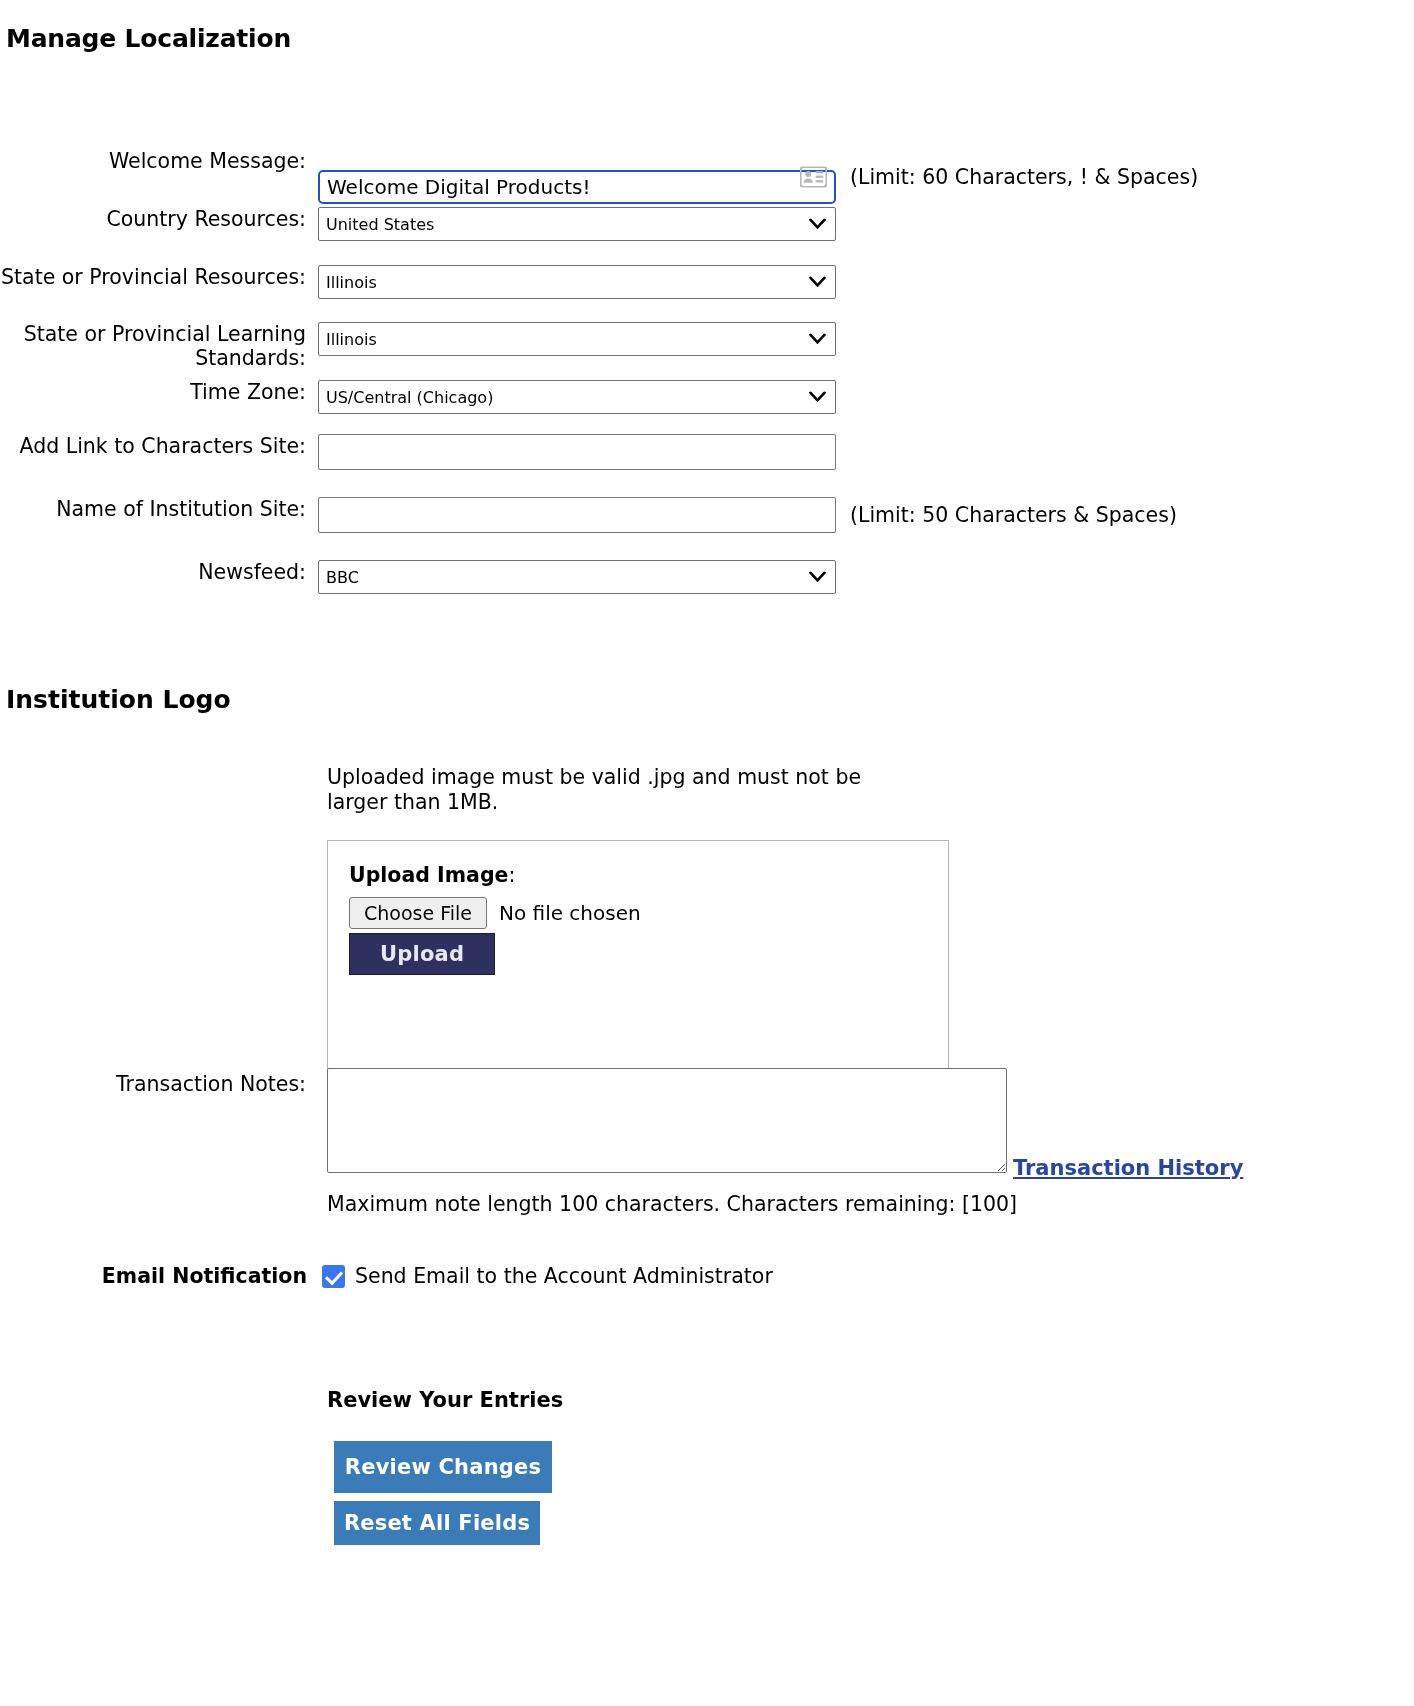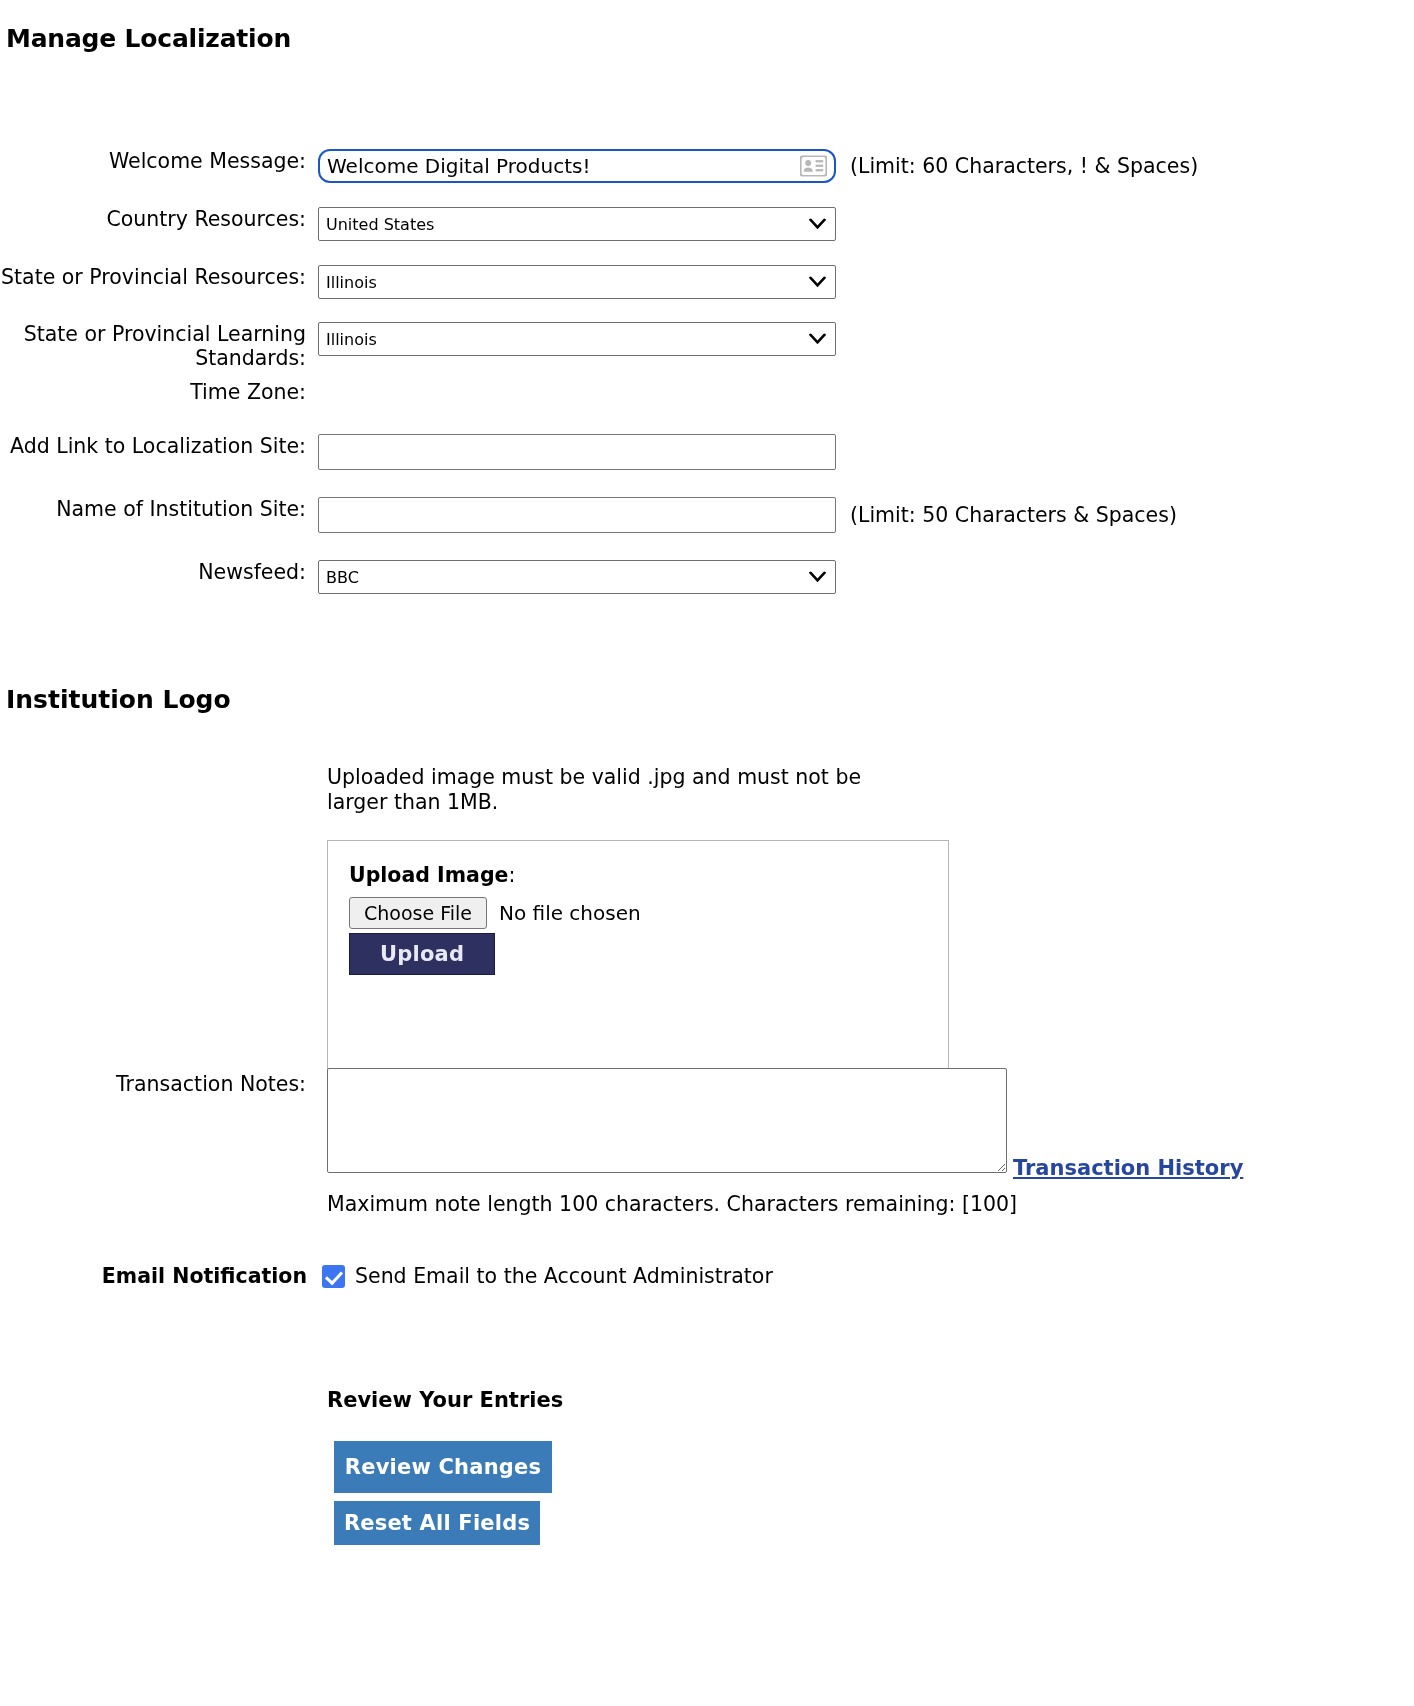--- a/index.html
+++ b/index.html
@@ -71,22 +71,23 @@
     font-family: "DejaVu Sans", "Liberation Sans", sans-serif;
     padding: 2px 8px;
     border: 1px solid #767676;
     border-radius: 2px;
     background: #fff;
     color: #000;
     outline: none;
   }
   .txt.focused {
     border: 2px solid #1a56c4;
-    border-radius: 12px;
+    border-radius: 5px;
     padding: 1px 7px;
+    margin-top: 21px;
   }
   .input-wrap { position: relative; display: inline-block; }
   .contact-icon {
     position: absolute;
     right: 9px;
     top: 50%;
     transform: translateY(-50%);
     width: 27px;
     height: 21px;
     pointer-events: auto;
@@ -365,24 +366,34 @@
         </select>
         <span class="sel-arrow"><svg width="17" height="11" viewBox="0 0 17 11">
               <path d="M1.6 1.4 L8.5 8.8 L15.4 1.4" fill="none" stroke="#000" stroke-width="2.6" stroke-linecap="square"></path>
             </svg></span>
       </span>
     </div>
   </div>
 
   <div class="row abs" style="top:231px;left:0;">
     <div class="label-cell">Time Zone:</div>
+    <div class="field-cell">
+      <span class="sel-wrap">
+        <select class="sel">
+          <option>US/Central (Chicago)</option>
+        </select>
+        <span class="sel-arrow"><svg width="17" height="11" viewBox="0 0 17 11">
+              <path d="M1.6 1.4 L8.5 8.8 L15.4 1.4" fill="none" stroke="#000" stroke-width="2.6" stroke-linecap="square"></path>
+            </svg></span>
+      </span>
+    </div>
   </div>
 
   <div class="row abs" style="top:285px;left:0;">
-    <div class="label-cell">Add Link to Localization Site:</div>
+    <div class="label-cell">Add Link to Characters Site:</div>
     <div class="field-cell">
       <input class="txt" type="text" style="height: 36px;" value="">
     </div>
   </div>
 
   <div class="row abs" style="top:348px;left:0;">
     <div class="label-cell">Name of Institution Site:</div>
     <div class="field-cell">
       <input class="txt" type="text" style="height: 36px;" value="">
       <span class="hint">(Limit: 50 Characters &amp; Spaces)</span>

